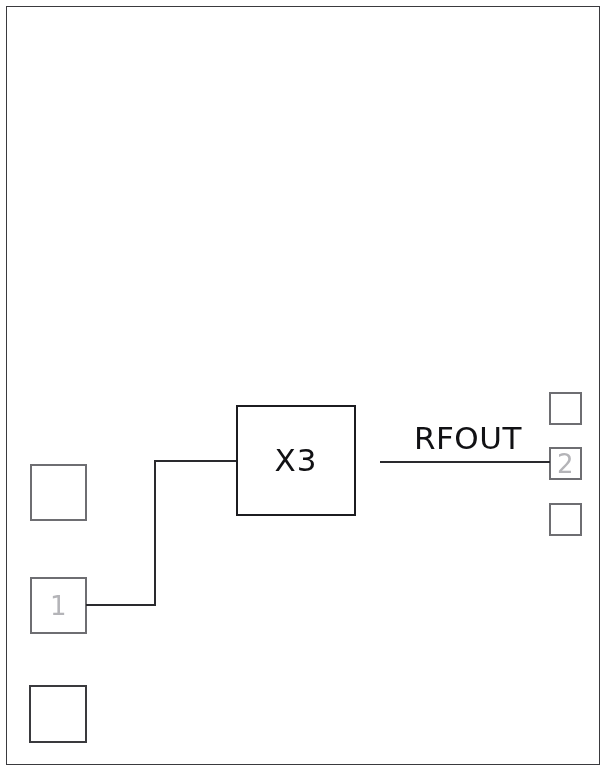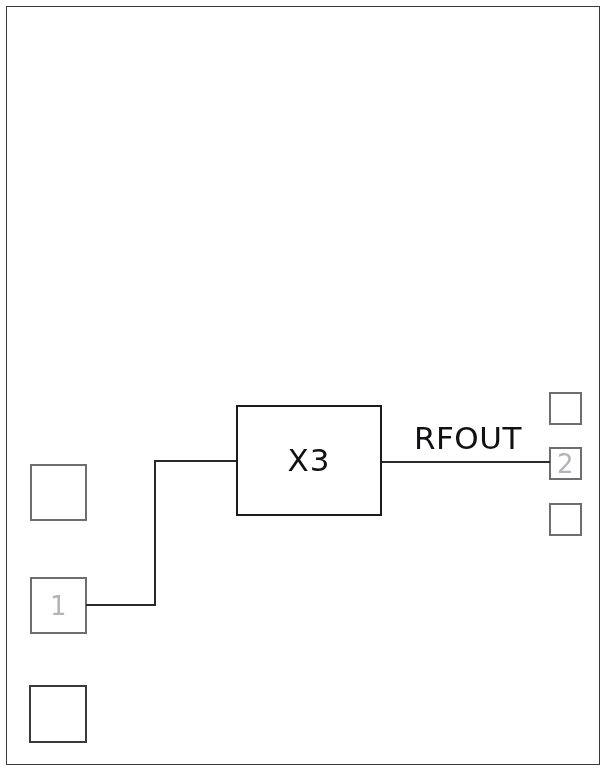--- a/index.html
+++ b/index.html
@@ -120,20 +120,20 @@
   </div>
 
   <div class="wire wire-h" style="left: 86px; top: 604px; width: 70px; background: rgb(42, 42, 46);"></div>
 
   <div class="wire wire-v" style="left: 154px; top: 460px; height: 146px; background: rgb(42, 42, 46);"></div>
 
   <div class="wire wire-h" style="left: 154px; top: 460px; width: 84px; background: rgb(42, 42, 46);"></div>
 
   <div class="wire wire-h" style="left: 380px; top: 461px; width: 170px; background: rgb(42, 42, 46);"></div>
 
-  <div class="component" style="left: 236px; top: 405px; width: 146px; height: 111px; border-color: rgb(28, 28, 32);">
+  <div class="component" style="left: 236px; top: 405px; width: 120px; height: 111px; border-color: rgb(28, 28, 32);">
     <span class="component-label" style="color: rgb(17, 17, 20);">X3</span>
   </div>
 
 
   <div class="net-label" style="left:414px; top:423px;">RFOUT</div>
 
 </div>
 
 </body></html>

